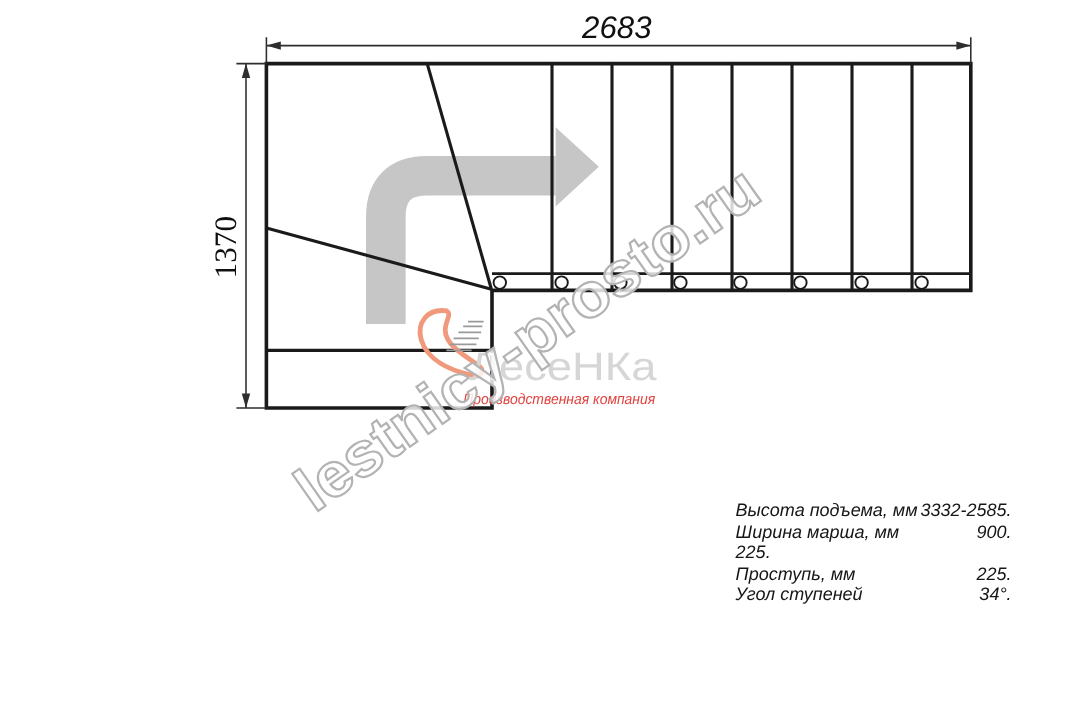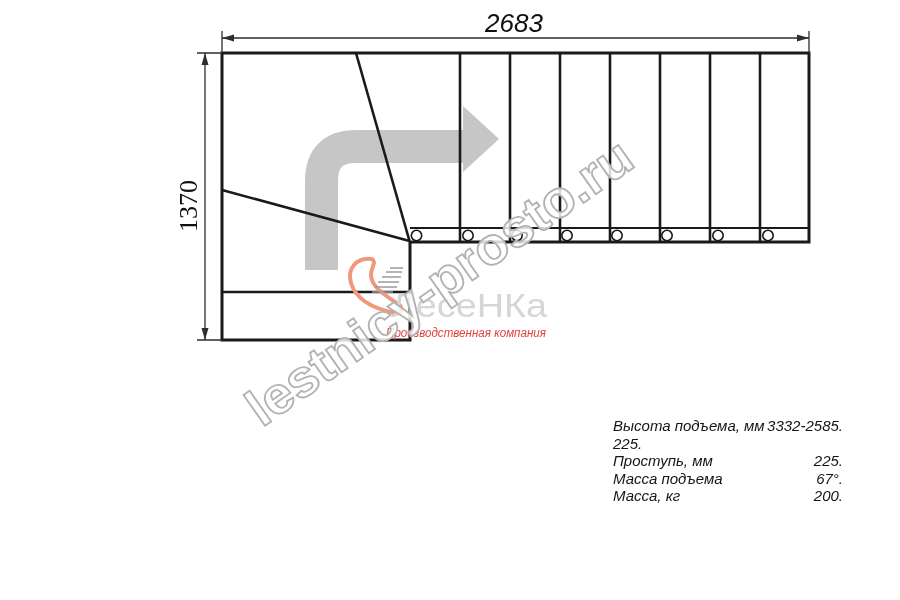--- a/index.html
+++ b/index.html
@@ -97,27 +97,27 @@
 
   <text class="watermark" transform="translate(262,428) rotate(-35)" textLength="458" lengthAdjust="spacingAndGlyphs">lestnicy-prosto.ru</text>
 </svg>
 
 <div class="specs">
   <div class="spec-row">
     <span class="l">Высота подъема, мм</span>
     <span class="v">3332-2585.</span>
   </div>
   <div class="spec-row">
+    <span class="l">Ширина марша, мм</span>
+    <span class="v">900.</span>
+  </div>
+  <div class="spec-row">
     <span class="v">225.</span>
   </div>
   <div class="spec-row">
     <span class="l">Проступь, мм</span>
     <span class="v">225.</span>
   </div>
   <div class="spec-row">
-    <span class="l">Масса подъема</span>
-    <span class="v">67°.</span>
-  </div>
-  <div class="spec-row">
-    <span class="l">Масса, кг</span>
-    <span class="v">200.</span>
+    <span class="l">Угол ступеней</span>
+    <span class="v">34°.</span>
   </div>
 </div>
 
 </body></html>

